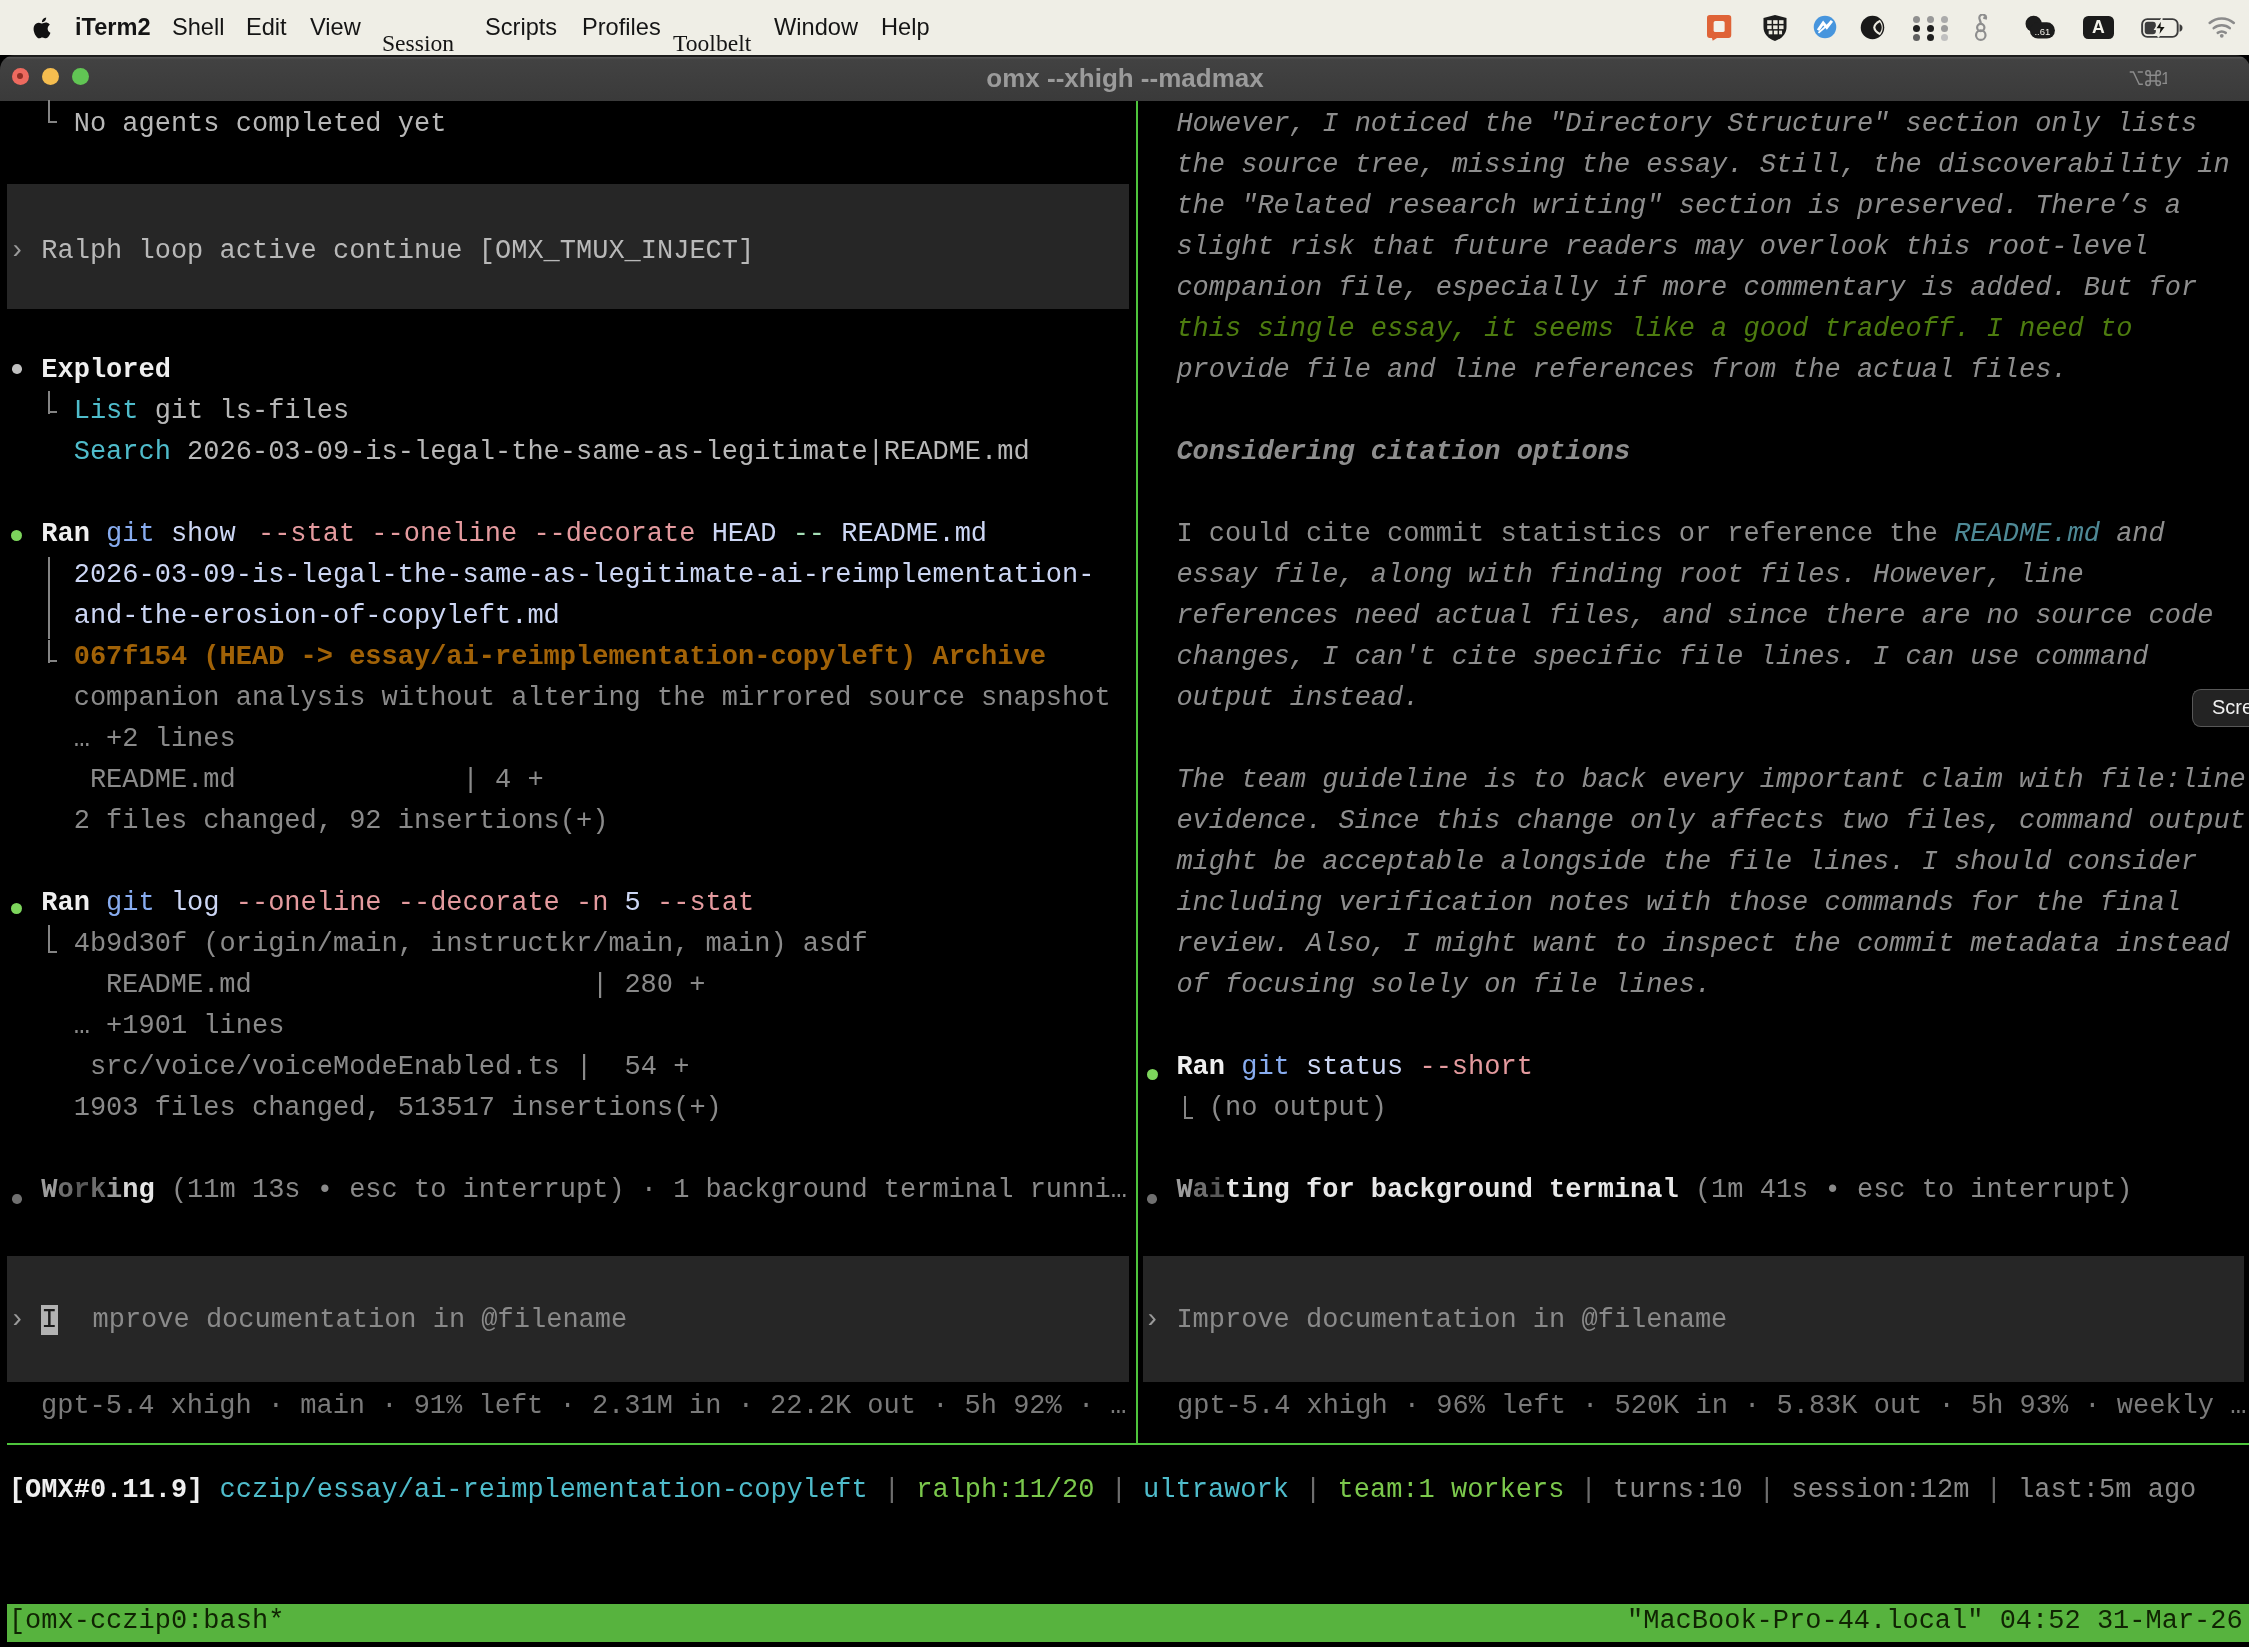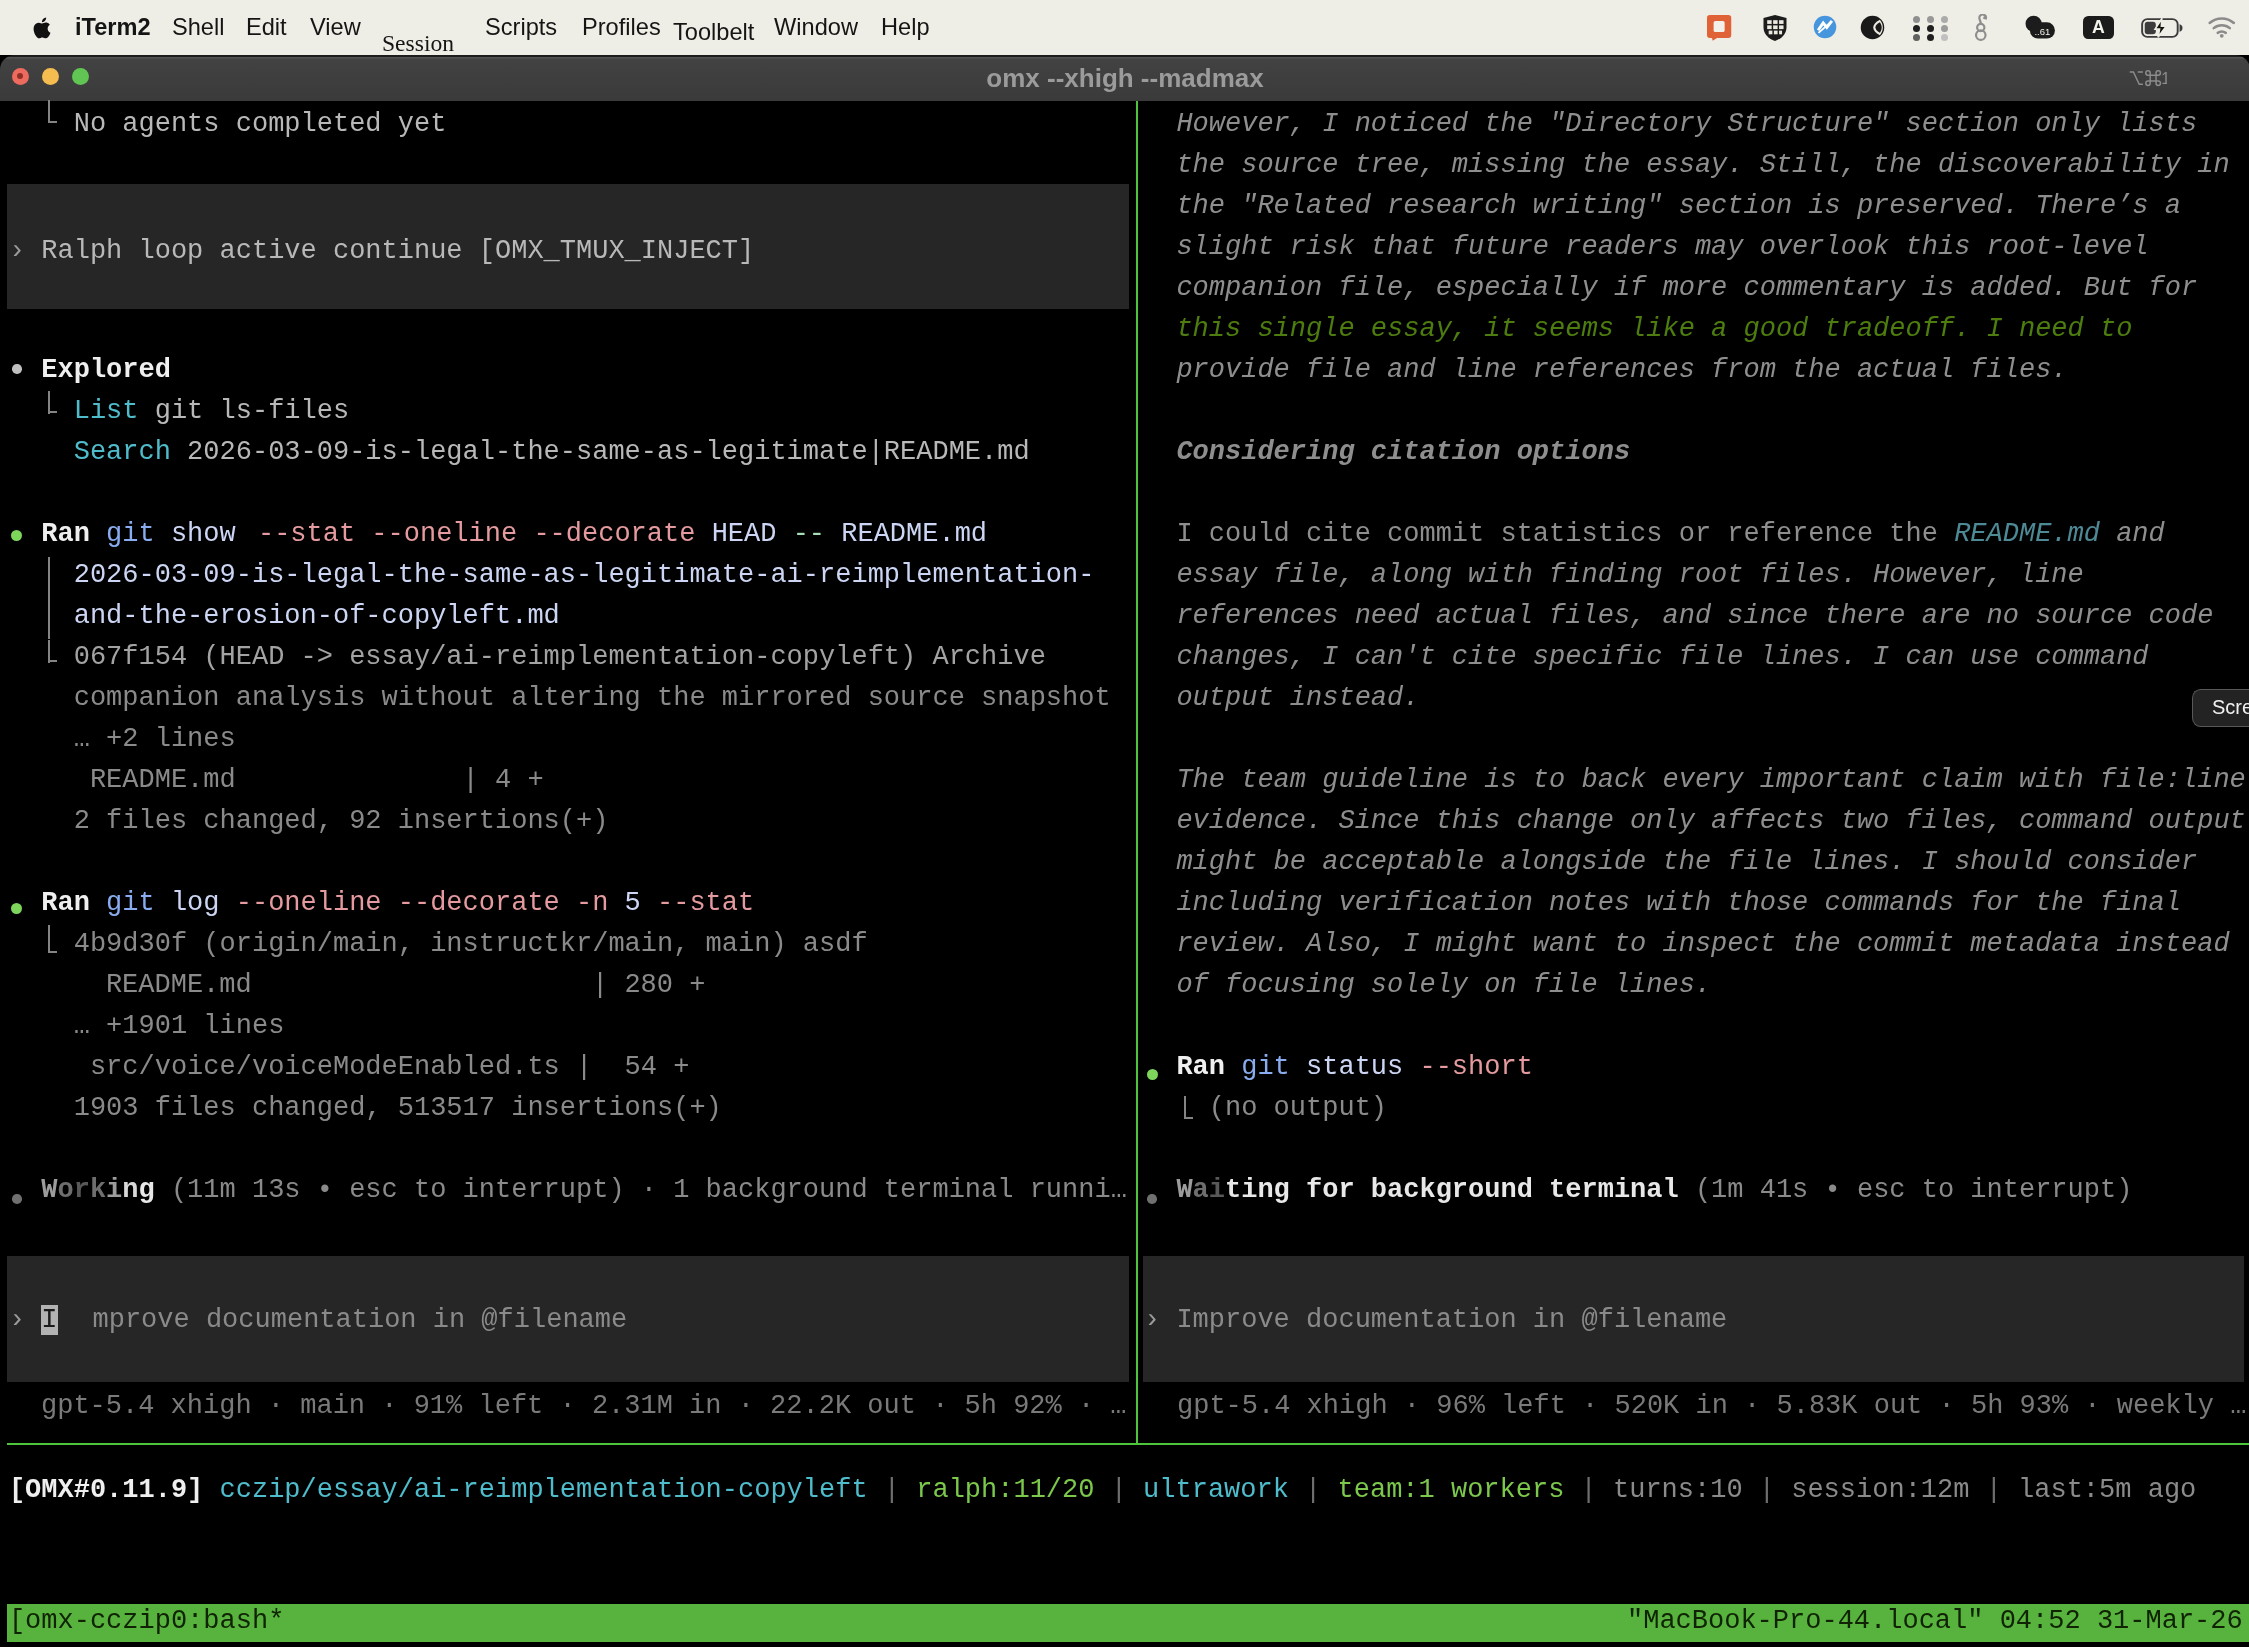--- a/index.html
+++ b/index.html
@@ -21,21 +21,21 @@
 <svg style="position:absolute;left:31px;top:15.5px" width="20" height="23.6" viewBox="0 0 27 32">
 <path fill="#111" d="M22.5 17.1c0-3.6 2.9-5.3 3-5.4-1.6-2.4-4.2-2.7-5.1-2.8-2.2-.2-4.2 1.3-5.3 1.3-1.1 0-2.8-1.3-4.6-1.2-2.4 0-4.6 1.4-5.8 3.5-2.5 4.3-.7 10.7 1.8 14.2 1.2 1.7 2.6 3.6 4.4 3.6 1.8-.1 2.5-1.1 4.6-1.1 2.1 0 2.8 1.1 4.6 1.1 1.9 0 3.1-1.7 4.3-3.5 1.3-2 1.9-3.9 1.9-4-.1-.1-3.8-1.5-3.8-5.7zM19 6.5c1-1.2 1.6-2.8 1.5-4.5-1.4.1-3.2 1-4.2 2.2-.9 1-1.7 2.7-1.5 4.3 1.6.1 3.2-.8 4.2-2z"></path>
 </svg>
 <div style="position:absolute;left:75px;top:0;height:55px;line-height:55px;font-weight:700;">iTerm2</div>
     <div style="position:absolute;left:172px;top:0;height:55px;line-height:55px;font-weight:400;">Shell</div>
     <div style="position:absolute;left:246px;top:0;height:55px;line-height:55px;font-weight:400;">Edit</div>
     <div style="position:absolute;left:310px;top:0;height:55px;line-height:55px;font-weight:400;">View</div>
     <div style="position:absolute;left:382px;top:16px;height:59px;line-height:55px;font-weight:400;font-family:Liberation Serif, serif;">Session</div>
     <div style="position:absolute;left:485px;top:0;height:46px;line-height:55px;font-weight:400;">Scripts</div>
     <div style="position:absolute;left:582px;top:0;height:55px;line-height:55px;font-weight:400;">Profiles</div>
-    <div style="position:absolute;left:673px;top:5px;height:55px;line-height:55px;font-weight:400;">Toolbelt</div>
+    <div style="position:absolute;left:673px;top:16px;height:55px;line-height:55px;font-weight:400;font-family:Liberation Serif, serif;">Toolbelt</div>
     <div style="position:absolute;left:774px;top:0;height:55px;line-height:55px;font-weight:400;">Window</div>
     <div style="position:absolute;left:881px;top:0;height:55px;line-height:55px;font-weight:400;">Help</div>
 <svg style="position:absolute;left:1707px;top:14.8px" width="25" height="26.6" viewBox="0 0 34 36">
 <path fill="#df6337" d="M4 0h26a4 4 0 0 1 4 4v24a4 4 0 0 1-4 4H14l-6 4-1-4H4a4 4 0 0 1-4-4V4a4 4 0 0 1 4-4z" transform="scale(0.97)"></path>
 <rect x="9" y="8" width="15" height="15" rx="2.5" fill="#f2f1ea"></rect>
 </svg>
 <svg style="position:absolute;left:1762px;top:14.8px" width="26" height="26" viewBox="0 0 35 35">
 <path fill="#1c1c1c" d="M17.5 0 33 4v12c0 9-6 15.5-15.5 19C8 31.5 2 25 2 16V4z"></path>
 <g fill="#eceae0">
         <rect x="7" y="7" width="6" height="5"></rect>
@@ -123,21 +123,21 @@
 <span style="position:relative;top:4.4px"><span style="color:#9a9a9a;">› </span><span style="color:#b8b8b8;">Ralph loop active continue [OMX_TMUX_INJECT]</span></span>
 
 
   <span style="color:#efefef;font-weight:bold;">Explored</span>
     <span style="color:#4fbccb;">List</span><span style="color:#b8b8b8;"> git ls-files</span>
     <span style="color:#4fbccb;">Search</span><span style="color:#b8b8b8;"> 2026-03-09-is-legal-the-same-as-legitimate|README.md</span>
 
   <span style="color:#efefef;font-weight:bold;">Ran</span> <span style="color:#88acef;">git</span> <span style="color:#ccd6f4;">show</span> <span style="color:#e49a9e;margin-left:6px;">--stat --oneline --decorate</span> <span style="color:#ccd6f4;">HEAD</span> <span style="color:#a5dfb6;">--</span> <span style="color:#ccd6f4;">README.md</span>
     <span style="color:#ccd6f4;">2026-03-09-is-legal-the-same-as-legitimate-ai-reimplementation-</span>
     <span style="color:#ccd6f4;">and-the-erosion-of-copyleft.md</span>
-    <span style="color:#a3a3a3;">067f154 (HEAD -&gt; essay/ai-reimplementation-copyleft) Archive</span>
+    <span style="color:#a16207;font-weight:bold;">067f154 (HEAD -&gt; essay/ai-reimplementation-copyleft) Archive</span>
     <span style="color:#8a8a8a;">companion analysis without altering the mirrored source snapshot</span>
     <span style="color:#8a8a8a;">… +2 lines</span>
      <span style="color:#8a8a8a;">README.md              | 4 +</span>
     <span style="color:#8a8a8a;">2 files changed, 92 insertions(+)</span>
 
   <span style="color:#efefef;font-weight:bold;">Ran</span> <span style="color:#88acef;">git</span> <span style="color:#ccd6f4;">log</span> <span style="color:#e49a9e;">--oneline --decorate</span> <span style="color:#e49a9e;">-n</span> <span style="color:#ccd6f4;">5</span> <span style="color:#e49a9e;">--stat</span>
     <span style="color:#8a8a8a;">4b9d30f (origin/main, instructkr/main, main) asdf</span>
      <span style="color:#8a8a8a;margin-left:16px;">README.md                     | 280 +</span>
     <span style="color:#8a8a8a;">… +1901 lines</span>
      <span style="color:#8a8a8a;">src/voice/voiceModeEnabled.ts |  54 +</span>

